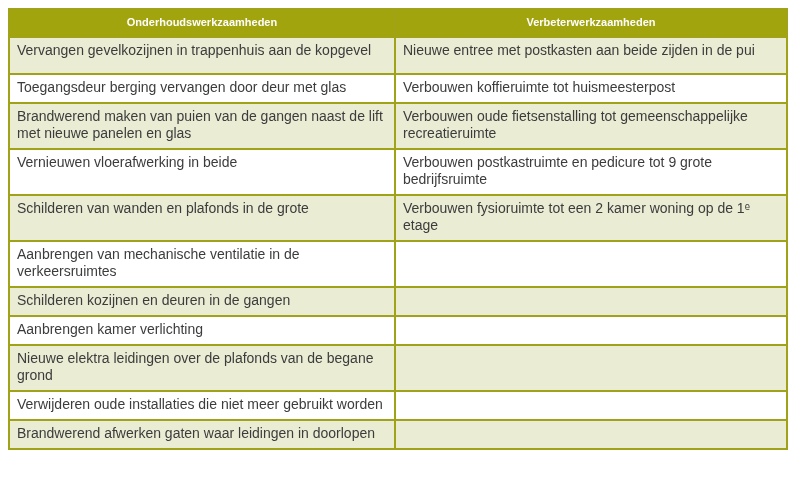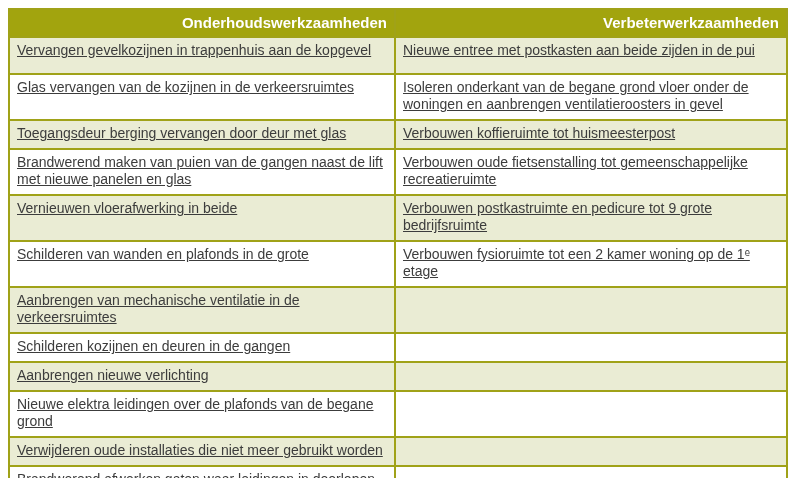--- a/index.html
+++ b/index.html
@@ -14,37 +14,36 @@
   }
   table.werk-table {
     border-collapse: collapse;
     table-layout: fixed;
     margin: 8px;
     width: 778px;
   }
   table.werk-table th {
     background: #a2a40e;
     color: #ffffff;
-    font-size: 15px;
+    font-size: 11px;
     font-weight: bold;
-    text-align: right;
+    text-align: center;
     padding: 4px 7px 5px 7px;
     border: 2px solid #a0a218;
     line-height: 17px;
   }
   table.werk-table td {
     border: 2px solid #a0a218;
     font-size: 14px;
     line-height: 17px;
     color: #3c3c3c;
     text-align: left;
     vertical-align: top;
     padding: 4px 7px 6px 7px;
     background: #ffffff;
-    text-decoration: underline;
   }
   table.werk-table tbody tr:nth-child(odd) td {
     background: #eaecd4;
   }
   table.werk-table tbody tr.row-spacious td {
     padding-bottom: 14px;
   }
 </style>
 </head>
 <body>
@@ -59,24 +58,20 @@
       <th>Onderhoudswerkzaamheden</th>
       <th>Verbeterwerkzaamheden</th>
     </tr>
   </thead>
   <tbody>
     <tr class="row-spacious">
       <td>Vervangen gevelkozijnen in trappenhuis aan de kopgevel</td>
       <td>Nieuwe entree met postkasten aan beide zijden in de pui</td>
     </tr>
     <tr>
-      <td>Glas vervangen van de kozijnen in de verkeersruimtes</td>
-      <td>Isoleren onderkant van de begane grond vloer onder de woningen en aanbrengen ventilatieroosters in gevel</td>
-    </tr>
-    <tr>
       <td>Toegangsdeur berging vervangen door deur met glas</td>
       <td>Verbouwen koffieruimte tot huismeesterpost</td>
     </tr>
     <tr>
       <td>Brandwerend maken van puien van de gangen naast de lift met nieuwe panelen en glas</td>
       <td>Verbouwen oude fietsenstalling tot gemeenschappelijke recreatieruimte</td>
     </tr>
     <tr>
       <td>Vernieuwen vloerafwerking in beide</td>
       <td>Verbouwen postkastruimte en pedicure tot 9 grote bedrijfsruimte</td>
@@ -87,21 +82,21 @@
     </tr>
     <tr>
       <td>Aanbrengen van mechanische ventilatie in de verkeersruimtes</td>
       <td></td>
     </tr>
     <tr>
       <td>Schilderen kozijnen en deuren in de gangen</td>
       <td></td>
     </tr>
     <tr>
-      <td>Aanbrengen nieuwe verlichting</td>
+      <td>Aanbrengen kamer verlichting</td>
       <td></td>
     </tr>
     <tr>
       <td>Nieuwe elektra leidingen over de plafonds van de begane grond</td>
       <td></td>
     </tr>
     <tr>
       <td>Verwijderen oude installaties die niet meer gebruikt worden</td>
       <td></td>
     </tr>

